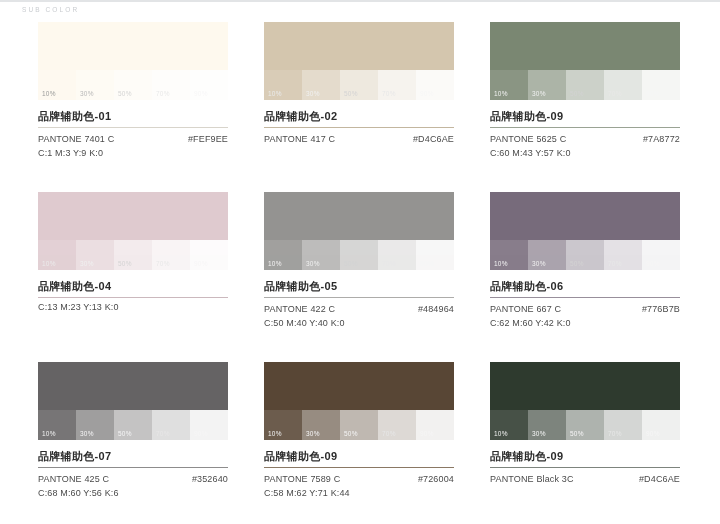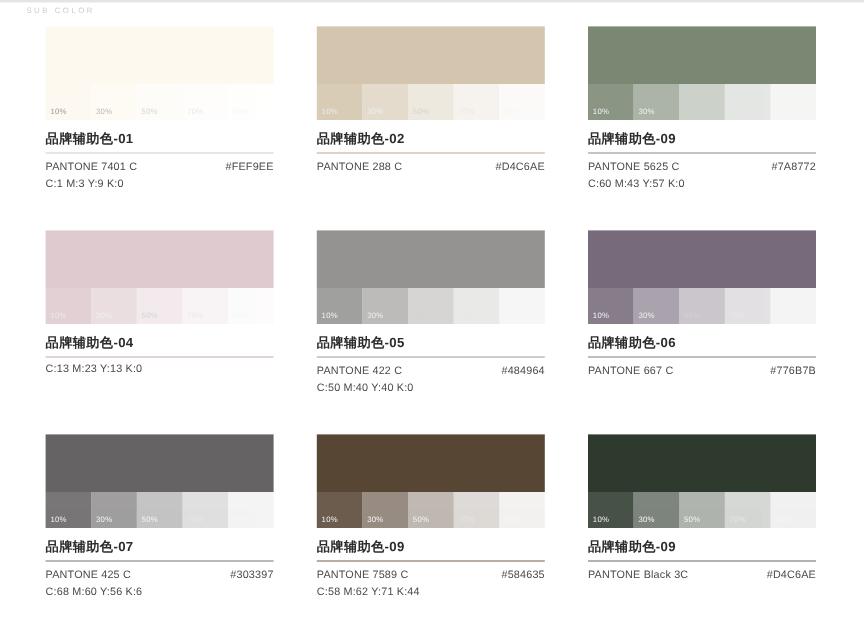--- a/index.html
+++ b/index.html
@@ -187,21 +187,21 @@
           <div class="tint-cell" style="background:#D4C6AE;opacity:0.2;">
             <span class="tint-label">70%</span>
           </div>
           <div class="tint-cell" style="background:#D4C6AE;opacity:0.07;">
             <span class="tint-label">90%</span>
           </div>
         </div>
         <div class="card-title">品牌辅助色-02</div>
         <div class="title-rule" style="background:#c3b69f;"></div>
         <div class="row-pantone">
-          <span class="pantone-name">PANTONE 288 C</span>
+          <span class="pantone-name">PANTONE 417 C</span>
           <span class="hex-value">#D4C6AE</span>
         </div>
       </div>
       <div class="card">
         <div class="swatch-main" style="background:#7A8772;"></div>
         <div class="tint-row">
           <div class="tint-cell" style="background:#7A8772;opacity:0.88;">
             <span class="tint-label on-dark">10%</span>
           </div>
           <div class="tint-cell" style="background:#7A8772;opacity:0.62;">
@@ -293,20 +293,21 @@
           <div class="tint-cell" style="background:#776B7B;opacity:0.07;">
             <span class="tint-label">90%</span>
           </div>
         </div>
         <div class="card-title">品牌辅助色-06</div>
         <div class="title-rule" style="background:#988f9b;"></div>
         <div class="row-pantone">
           <span class="pantone-name">PANTONE 667 C</span>
           <span class="hex-value">#776B7B</span>
         </div>
+        <div class="cmyk-value">C:62  M:60  Y:42  K:0</div>
       </div>
       <div class="card">
         <div class="swatch-main" style="background:#656364;"></div>
         <div class="tint-row">
           <div class="tint-cell" style="background:#656364;opacity:0.88;">
             <span class="tint-label on-dark">10%</span>
           </div>
           <div class="tint-cell" style="background:#656364;opacity:0.62;">
             <span class="tint-label on-dark">30%</span>
           </div>
@@ -317,21 +318,21 @@
             <span class="tint-label">70%</span>
           </div>
           <div class="tint-cell" style="background:#656364;opacity:0.07;">
             <span class="tint-label">90%</span>
           </div>
         </div>
         <div class="card-title">品牌辅助色-07</div>
         <div class="title-rule" style="background:#8d8c8c;"></div>
         <div class="row-pantone">
           <span class="pantone-name">PANTONE 425 C</span>
-          <span class="hex-value">#303397</span>
+          <span class="hex-value">#352640</span>
         </div>
         <div class="cmyk-value">C:68 M:60  Y:56  K:6</div>
       </div>
       <div class="card">
         <div class="swatch-main" style="background:#584635;"></div>
         <div class="tint-row">
           <div class="tint-cell" style="background:#584635;opacity:0.88;">
             <span class="tint-label on-dark">10%</span>
           </div>
           <div class="tint-cell" style="background:#584635;opacity:0.62;">
@@ -344,21 +345,21 @@
             <span class="tint-label">70%</span>
           </div>
           <div class="tint-cell" style="background:#584635;opacity:0.07;">
             <span class="tint-label">90%</span>
           </div>
         </div>
         <div class="card-title">品牌辅助色-09</div>
         <div class="title-rule" style="background:#8a7864;"></div>
         <div class="row-pantone">
           <span class="pantone-name">PANTONE 7589 C</span>
-          <span class="hex-value">#584635</span>
+          <span class="hex-value">#726004</span>
         </div>
         <div class="cmyk-value">C:58 M:62  Y:71  K:44</div>
       </div>
       <div class="card">
         <div class="swatch-main" style="background:#2E3A2E;"></div>
         <div class="tint-row">
           <div class="tint-cell" style="background:#2E3A2E;opacity:0.88;">
             <span class="tint-label on-dark">10%</span>
           </div>
           <div class="tint-cell" style="background:#2E3A2E;opacity:0.62;">

